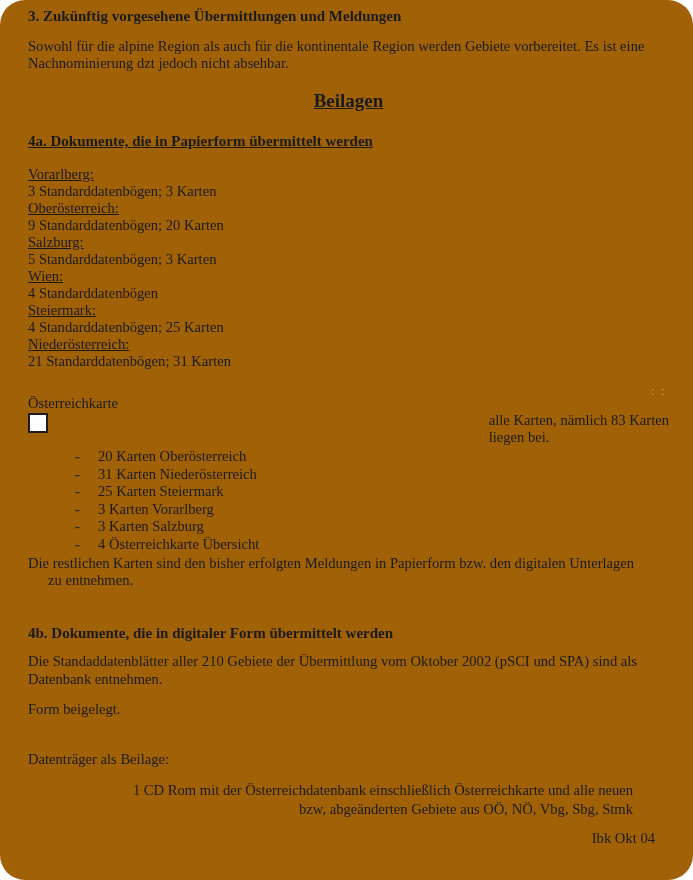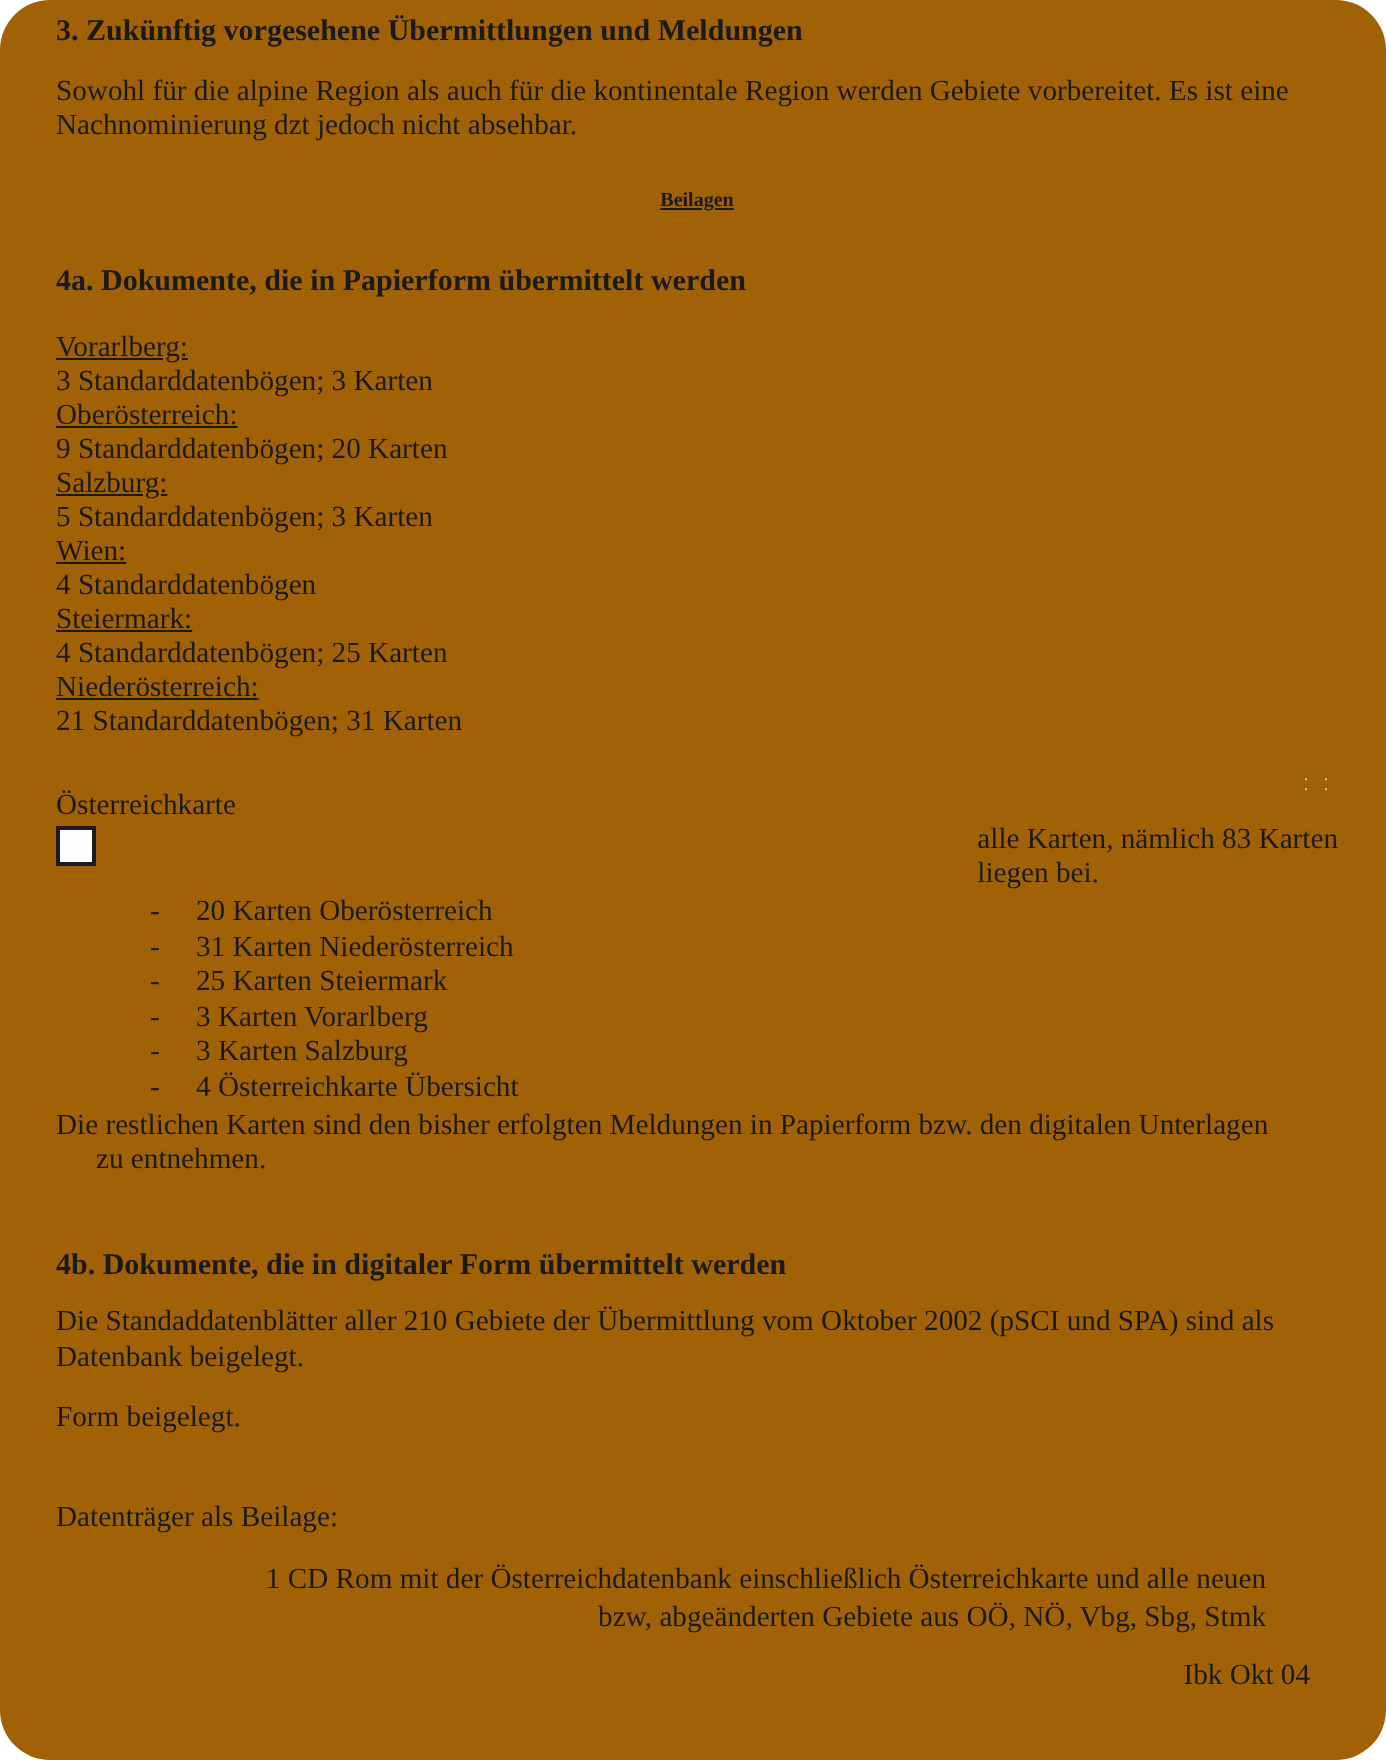--- a/index.html
+++ b/index.html
@@ -24,24 +24,24 @@
   .heading {
     font-weight: 700;
     font-size: 15px;
   }
   .s3-heading { margin-top: 8px; }
   .s3-para { margin-top: 13px; }
   .beilagen {
     margin-top: 20px;
     text-align: center;
     font-weight: 700;
-    font-size: 10px;
+    font-size: 19px;
   }
   .beilagen span { text-decoration: underline; }
-  .s4a-heading { margin-top: 24px; }
+  .s4a-heading { margin-top: 24px; text-decoration: underline; }
   .regions { margin-top: 16px; }
   .region-name { text-decoration: underline; }
   .oekarte { margin-top: 25px; }
   .checkbox-row {
     margin-top: 0;
     display: flex;
     align-items: flex-start;
     justify-content: space-between;
   }
   .checkbox-box {
@@ -158,21 +158,21 @@
 
   <div class="closing">
     <div>Die restlichen Karten sind den bisher erfolgten Meldungen in Papierform bzw. den digitalen Unterlagen</div>
     <div class="closing-indent">zu entnehmen.</div>
   </div>
 
   <div class="heading s4b-heading">4b. Dokumente, die in digitaler Form übermittelt werden</div>
 
   <div class="para-4b1">
     <div>Die Standaddatenblätter aller 210 Gebiete der Übermittlung vom Oktober 2002 (pSCI und SPA) sind als</div>
-    <div>Datenbank beigelegt.</div>
+    <div>Datenbank entnehmen.</div>
   </div>
 
   <div class="para-4b2">
     <div>Form beigelegt.</div>
   </div>
 
   <div class="datentraeger">Datenträger als Beilage:</div>
 
   <div class="cd-block">
     <div>1 CD Rom mit der Österreichdatenbank einschließlich Österreichkarte und alle neuen</div>

